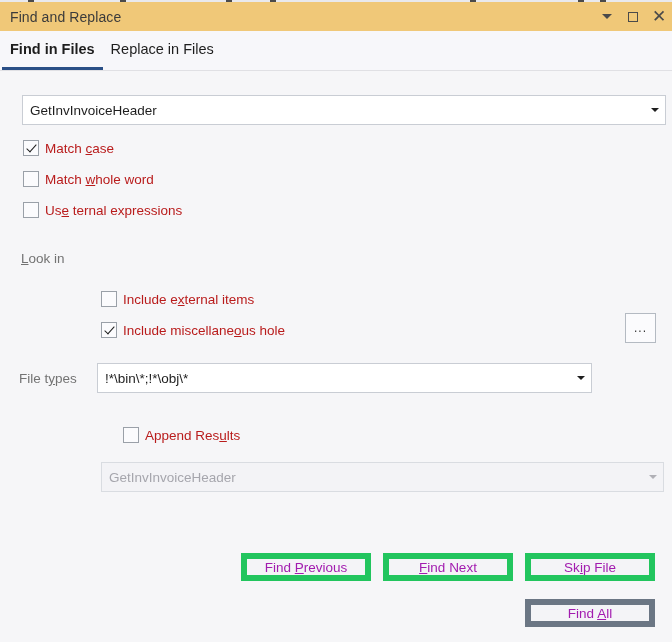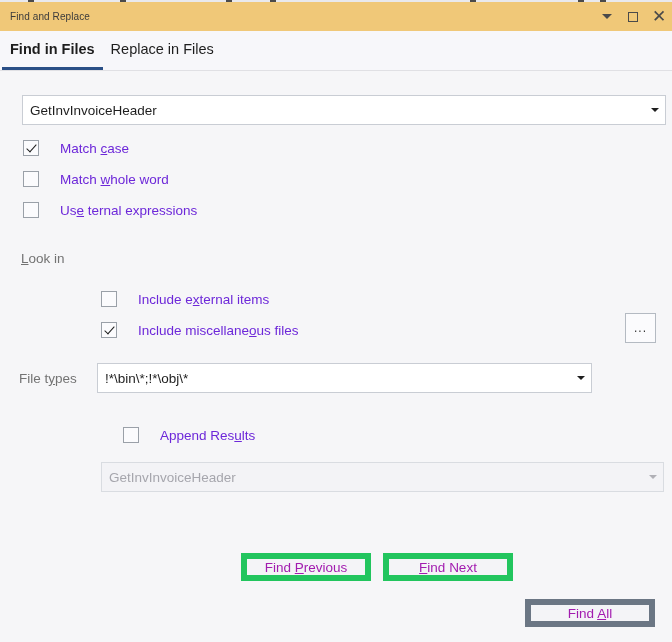--- a/index.html
+++ b/index.html
@@ -39,21 +39,21 @@
     position: absolute;
     top: 2px; left: 0;
     width: 672px;
     height: 29px;
     background: #f0c878;
     display: flex;
     align-items: center;
   }
   .titlebar-text {
     margin-left: 10px;
-    font-size: 10px;
+    font-size: 14px;
     color: #3b3b3b;
     letter-spacing: 0.1px;
   }
   .titlebar-controls {
     margin-left: auto;
     display: flex;
     align-items: center;
     height: 29px;
   }
   .tb-btn {
@@ -181,23 +181,23 @@
     position: absolute;
     left: 5px;
     top: 1px;
     width: 4px;
     height: 9px;
     border: solid #1e1e1e;
     border-width: 0 1.8px 1.8px 0;
     transform: rotate(42deg);
   }
   .cblabel {
-    margin-left: 21px;
-    font-size: 13.5px;
-    color: #6d28d9;
+    margin-left: 6px;
+    font-size: 13.5px;
+    color: #b91c1c;
     white-space: nowrap;
   }
   .u { text-decoration: underline; }
 
   
   .flabel {
     position: absolute;
     font-size: 13.5px;
     color: #737373;
     white-space: nowrap;
@@ -297,21 +297,21 @@
   <div class="flabel" style="left:13px; top:179px;"><span class="u">L</span><span>ook in</span></div>
   <div class="browse-btn" style="left:617px; top:241px; width:31px; height:30px;">...</div>
 
   <div class="cbrow" style="left:93px; top:219px;">
     <span class="box"></span>
     <span class="cblabel"><span>Include e</span><span class="u">x</span><span>ternal items</span></span>
   </div>
 
   <div class="cbrow" style="left:93px; top:250px;">
     <span class="box checked"></span>
-    <span class="cblabel"><span>Include miscellane</span><span class="u">o</span><span>us files</span></span>
+    <span class="cblabel"><span>Include miscellane</span><span class="u">o</span><span>us hole</span></span>
   </div>
 
   <div class="flabel" style="left:11px; top:299px;"><span>File t</span><span class="u">y</span><span>pes</span></div>
   <div class="combo" style="left:89px; top:291px; width:495px; height:30px;">
     <div class="val">!*\bin\*;!*\obj\*</div>
     <div class="arrow-zone">
       <span class="tri-down"></span>
     </div>
   </div>
 
@@ -326,17 +326,20 @@
       <span class="tri-down"></span>
     </div>
   </div>
 
   <div class="btn" style="left:233px; top:481px; width:130px; height:28px;">
     <span><span>Find </span><span class="u">P</span><span>revious</span></span>
   </div>
   <div class="btn" style="left:375px; top:481px; width:130px; height:28px;">
     <span><span></span><span class="u">F</span><span>ind Next</span></span>
   </div>
+  <div class="btn" style="left:517px; top:481px; width:130px; height:28px;">
+    <span><span>Sk</span><span class="u">i</span><span>p File</span></span>
+  </div>
   <div class="btn default" style="left:517px; top:527px; width:130px; height:28px;">
     <span><span>Find </span><span class="u">A</span><span>ll</span></span>
   </div>
 
 </div>
 
 </body></html>

